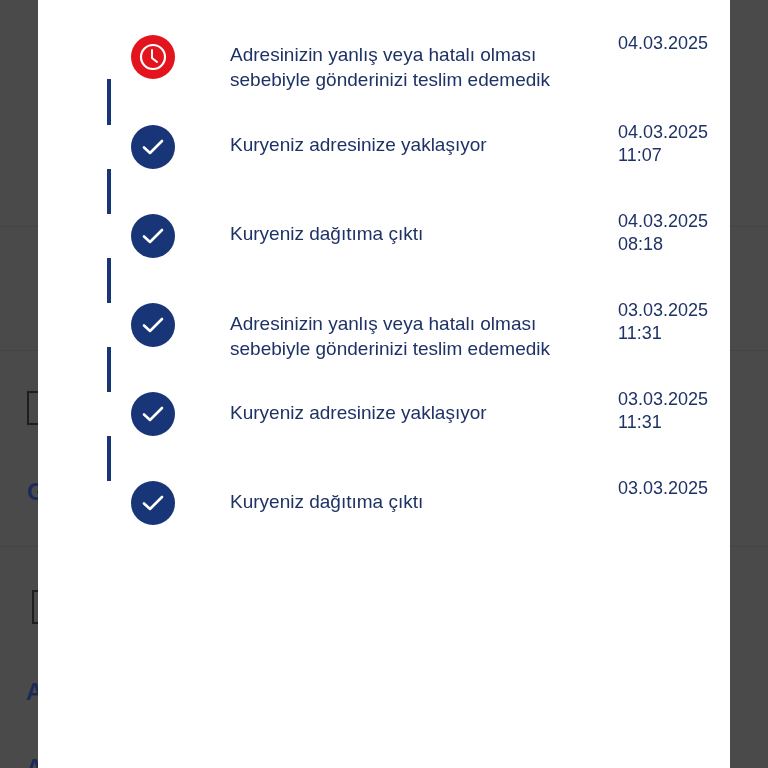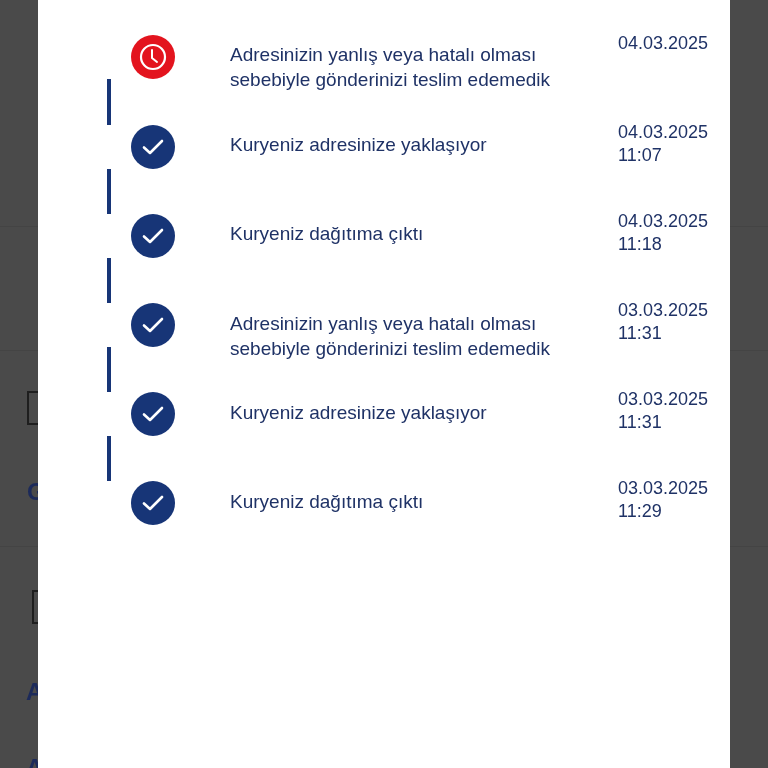--- a/index.html
+++ b/index.html
@@ -103,21 +103,21 @@
 
     <div class="event" style="top:0;">
       <div class="marker done" style="top:214px;">
         <svg width="26" height="26" viewBox="0 0 26 26">
           <path d="M4 13.5 L10 19 L22 7" fill="none" stroke="#ffffff" stroke-width="2.6" stroke-linecap="round" stroke-linejoin="round"></path>
         </svg>
       </div>
       <div class="event-text" style="top:221px;">Kuryeniz dağıtıma çıktı</div>
       <div class="event-time" style="top:210px;">
         <div>04.03.2025</div>
-        <div>11:18</div>
+        <div>08:18</div>
       </div>
     </div>
 
     <div class="event" style="top:0;">
       <div class="marker done" style="top:303px;">
         <svg width="26" height="26" viewBox="0 0 26 26">
           <path d="M4 13.5 L10 19 L22 7" fill="none" stroke="#ffffff" stroke-width="2.6" stroke-linecap="round" stroke-linejoin="round"></path>
         </svg>
       </div>
       <div class="event-text" style="top:311px;">Adresinizin yanlış veya hatalı olması sebebiyle gönderinizi teslim edemedik</div>
@@ -142,18 +142,17 @@
 
     <div class="event" style="top:0;">
       <div class="marker done" style="top:481px;">
         <svg width="26" height="26" viewBox="0 0 26 26">
           <path d="M4 13.5 L10 19 L22 7" fill="none" stroke="#ffffff" stroke-width="2.6" stroke-linecap="round" stroke-linejoin="round"></path>
         </svg>
       </div>
       <div class="event-text" style="top:489px;">Kuryeniz dağıtıma çıktı</div>
       <div class="event-time" style="top:477px;">
         <div>03.03.2025</div>
-        <div>11:29</div>
       </div>
     </div>
 
   </div>
 </div>
 
 </body></html>

